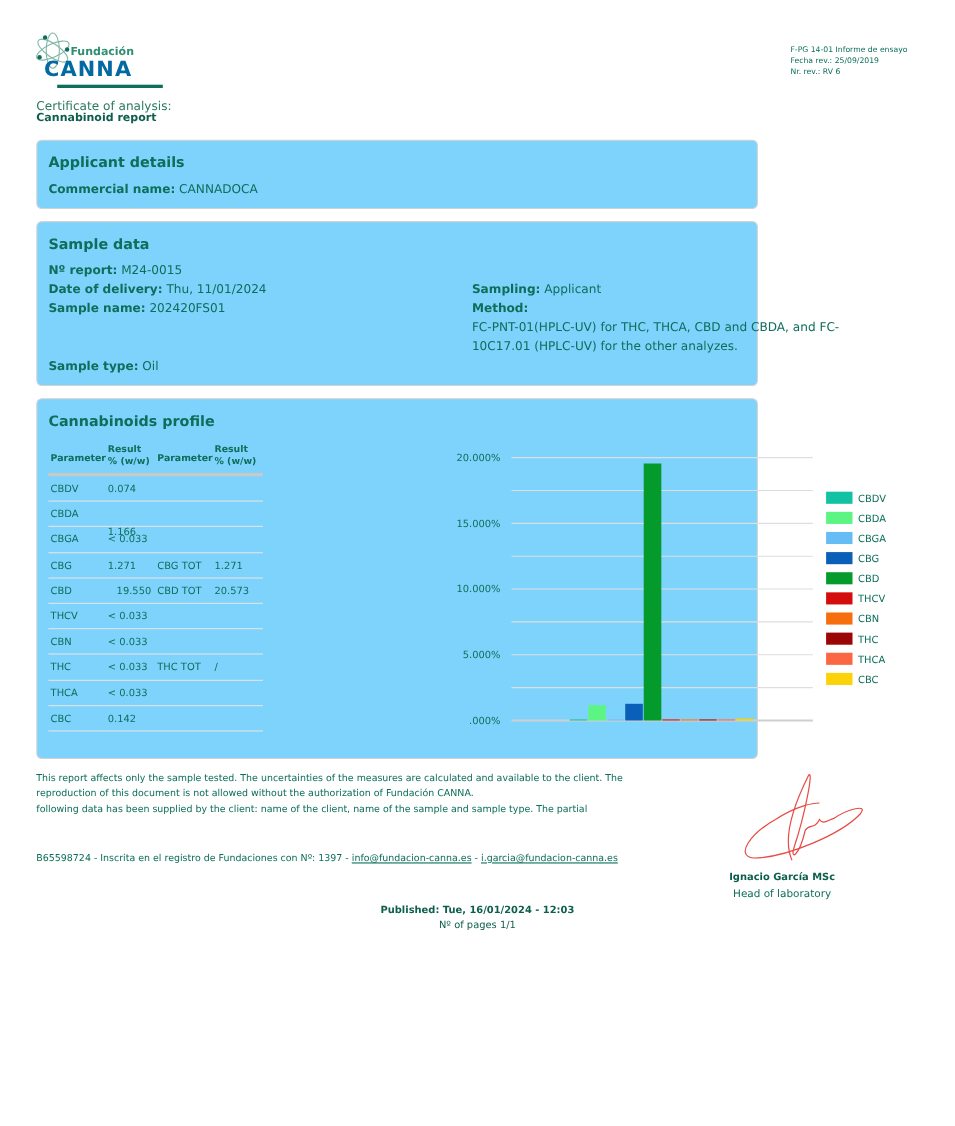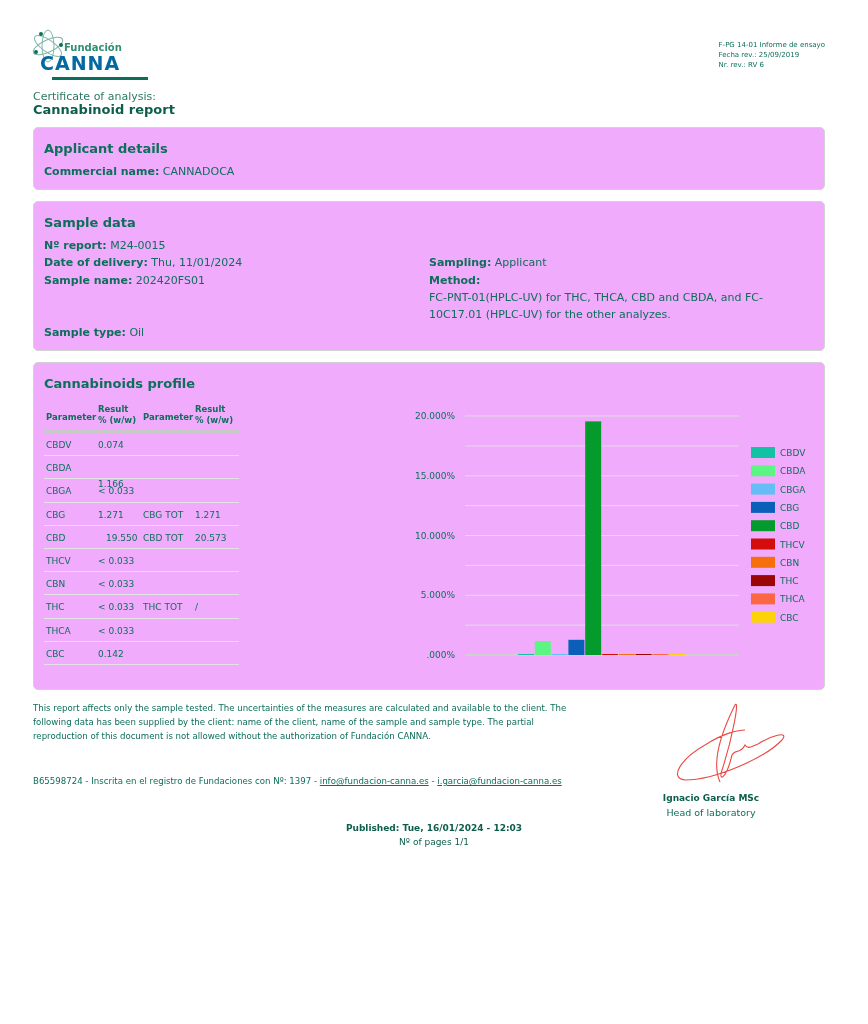--- a/index.html
+++ b/index.html
@@ -4,24 +4,24 @@
 <style>
   * { box-sizing: border-box; margin: 0; padding: 0; }
   html, body { width: 868px; height: 1024px; background: #ffffff; }
   body { font-family: "DejaVu Sans", sans-serif; color: #0d6e5a; position: relative; overflow: hidden; }
   .abs { position: absolute; }
   .logo { left: 30px; top: 28px; width: 130px; height: 54px; }
   .logo-fund { left: 64px; top: 42px; font-size: 10px; color: #2f8f72; font-weight: bold; }
   .logo-canna { left: 40px; top: 52px; font-size: 19px; font-weight: bold; color: #0369a1; letter-spacing: 1px; }
   .logo-line { left: 52px; top: 77px; width: 96px; height: 3px; background: #0d6e5a; }
   .cert1 { left: 33px; top: 90px; font-size: 11px; color: #2a7a63; }
-  .cert2 { left: 33px; top: 102px; font-size: 13px; font-weight: bold; color: #0d5e4c; }
+  .cert2 { left: 33px; top: 102px; font-size: 10px; font-weight: bold; color: #0d5e4c; }
   .hdr-right { right: 43px; top: 40px; font-size: 7px; line-height: 10px; color: #0d6e5a; }
 
-  .box { left: 33px; width: 792px; border: 1px solid #d2d2d2; border-radius: 5px; background: #f0abfc; }
+  .box { left: 33px; width: 656px; border: 1px solid #d2d2d2; border-radius: 5px; background: #7dd3fc; }
   .box-title { position: absolute; left: 10px; font-size: 13px; font-weight: bold; color: #0d6e5a; }
   .line { position: absolute; font-size: 11px; line-height: 14px; color: #0d6e5a; white-space: nowrap; }
   .lbl { font-weight: bold; }
 
   
   .ctable { position: absolute; left: 10px; top: 40px; width: 195px; font-size: 9px; }
   .thead { position: relative; height: 30px; border-bottom: 3px solid #c9c9c9; }
   .th { position: absolute; font-weight: bold; font-size: 8.5px; line-height: 11px; color: #0d6e5a; }
   .trow { position: relative; height: 23.2px; border-bottom: 1px solid #e3e3e3; }
   .td { position: absolute; top: 7px; font-size: 9px; color: #0d6e5a; white-space: nowrap; }
@@ -202,22 +202,22 @@
       <text x="746" y="221.1" font-size="9" fill="#0d6e5a" font-family="DejaVu Sans, sans-serif">THC</text>
       <rect x="717" y="230.4" width="24" height="11" fill="#fb6743"></rect>
       <text x="746" y="239.4" font-size="9" fill="#0d6e5a" font-family="DejaVu Sans, sans-serif">THCA</text>
       <rect x="717" y="248.70000000000002" width="24" height="11" fill="#fcd20b"></rect>
       <text x="746" y="257.70000000000005" font-size="9" fill="#0d6e5a" font-family="DejaVu Sans, sans-serif">CBC</text>
     </svg>
 </div>
 
 <div class="abs foot" style="top:701px;">
   <div>This report affects only the sample tested. The uncertainties of the measures are calculated and available to the client. The</div>
+  <div>reproduction of this document is not allowed without the authorization of Fundación CANNA.</div>
   <div>following data has been supplied by the client: name of the client, name of the sample and sample type. The partial</div>
-  <div>reproduction of this document is not allowed without the authorization of Fundación CANNA.</div>
 </div>
 <div class="abs foot" style="top:774px;">
   <div>
     <span>B65598724 - Inscrita en el registro de Fundaciones con Nº: 1397 - </span><a>info@fundacion-canna.es</a><span> - </span><a>i.garcia@fundacion-canna.es</a>
   </div>
 </div>
 
 <svg class="abs" style="left:670px;top:700px;" width="130" height="90" viewBox="0 0 130 90">
   <path d="M50 82 C 40 60, 55 25, 65 5 C 70 -2, 62 40, 52 70 C 48 82, 56 80, 62 55 C 66 48, 70 55, 75 45 C 78 50, 82 46, 88 44 C 100 36, 120 30, 112 40 C 95 58, 45 80, 15 80 C -2 78, 12 58, 35 45 C 55 32, 70 30, 75 30" fill="none" stroke="#e84a45" stroke-width="1.1"></path>
 </svg>

